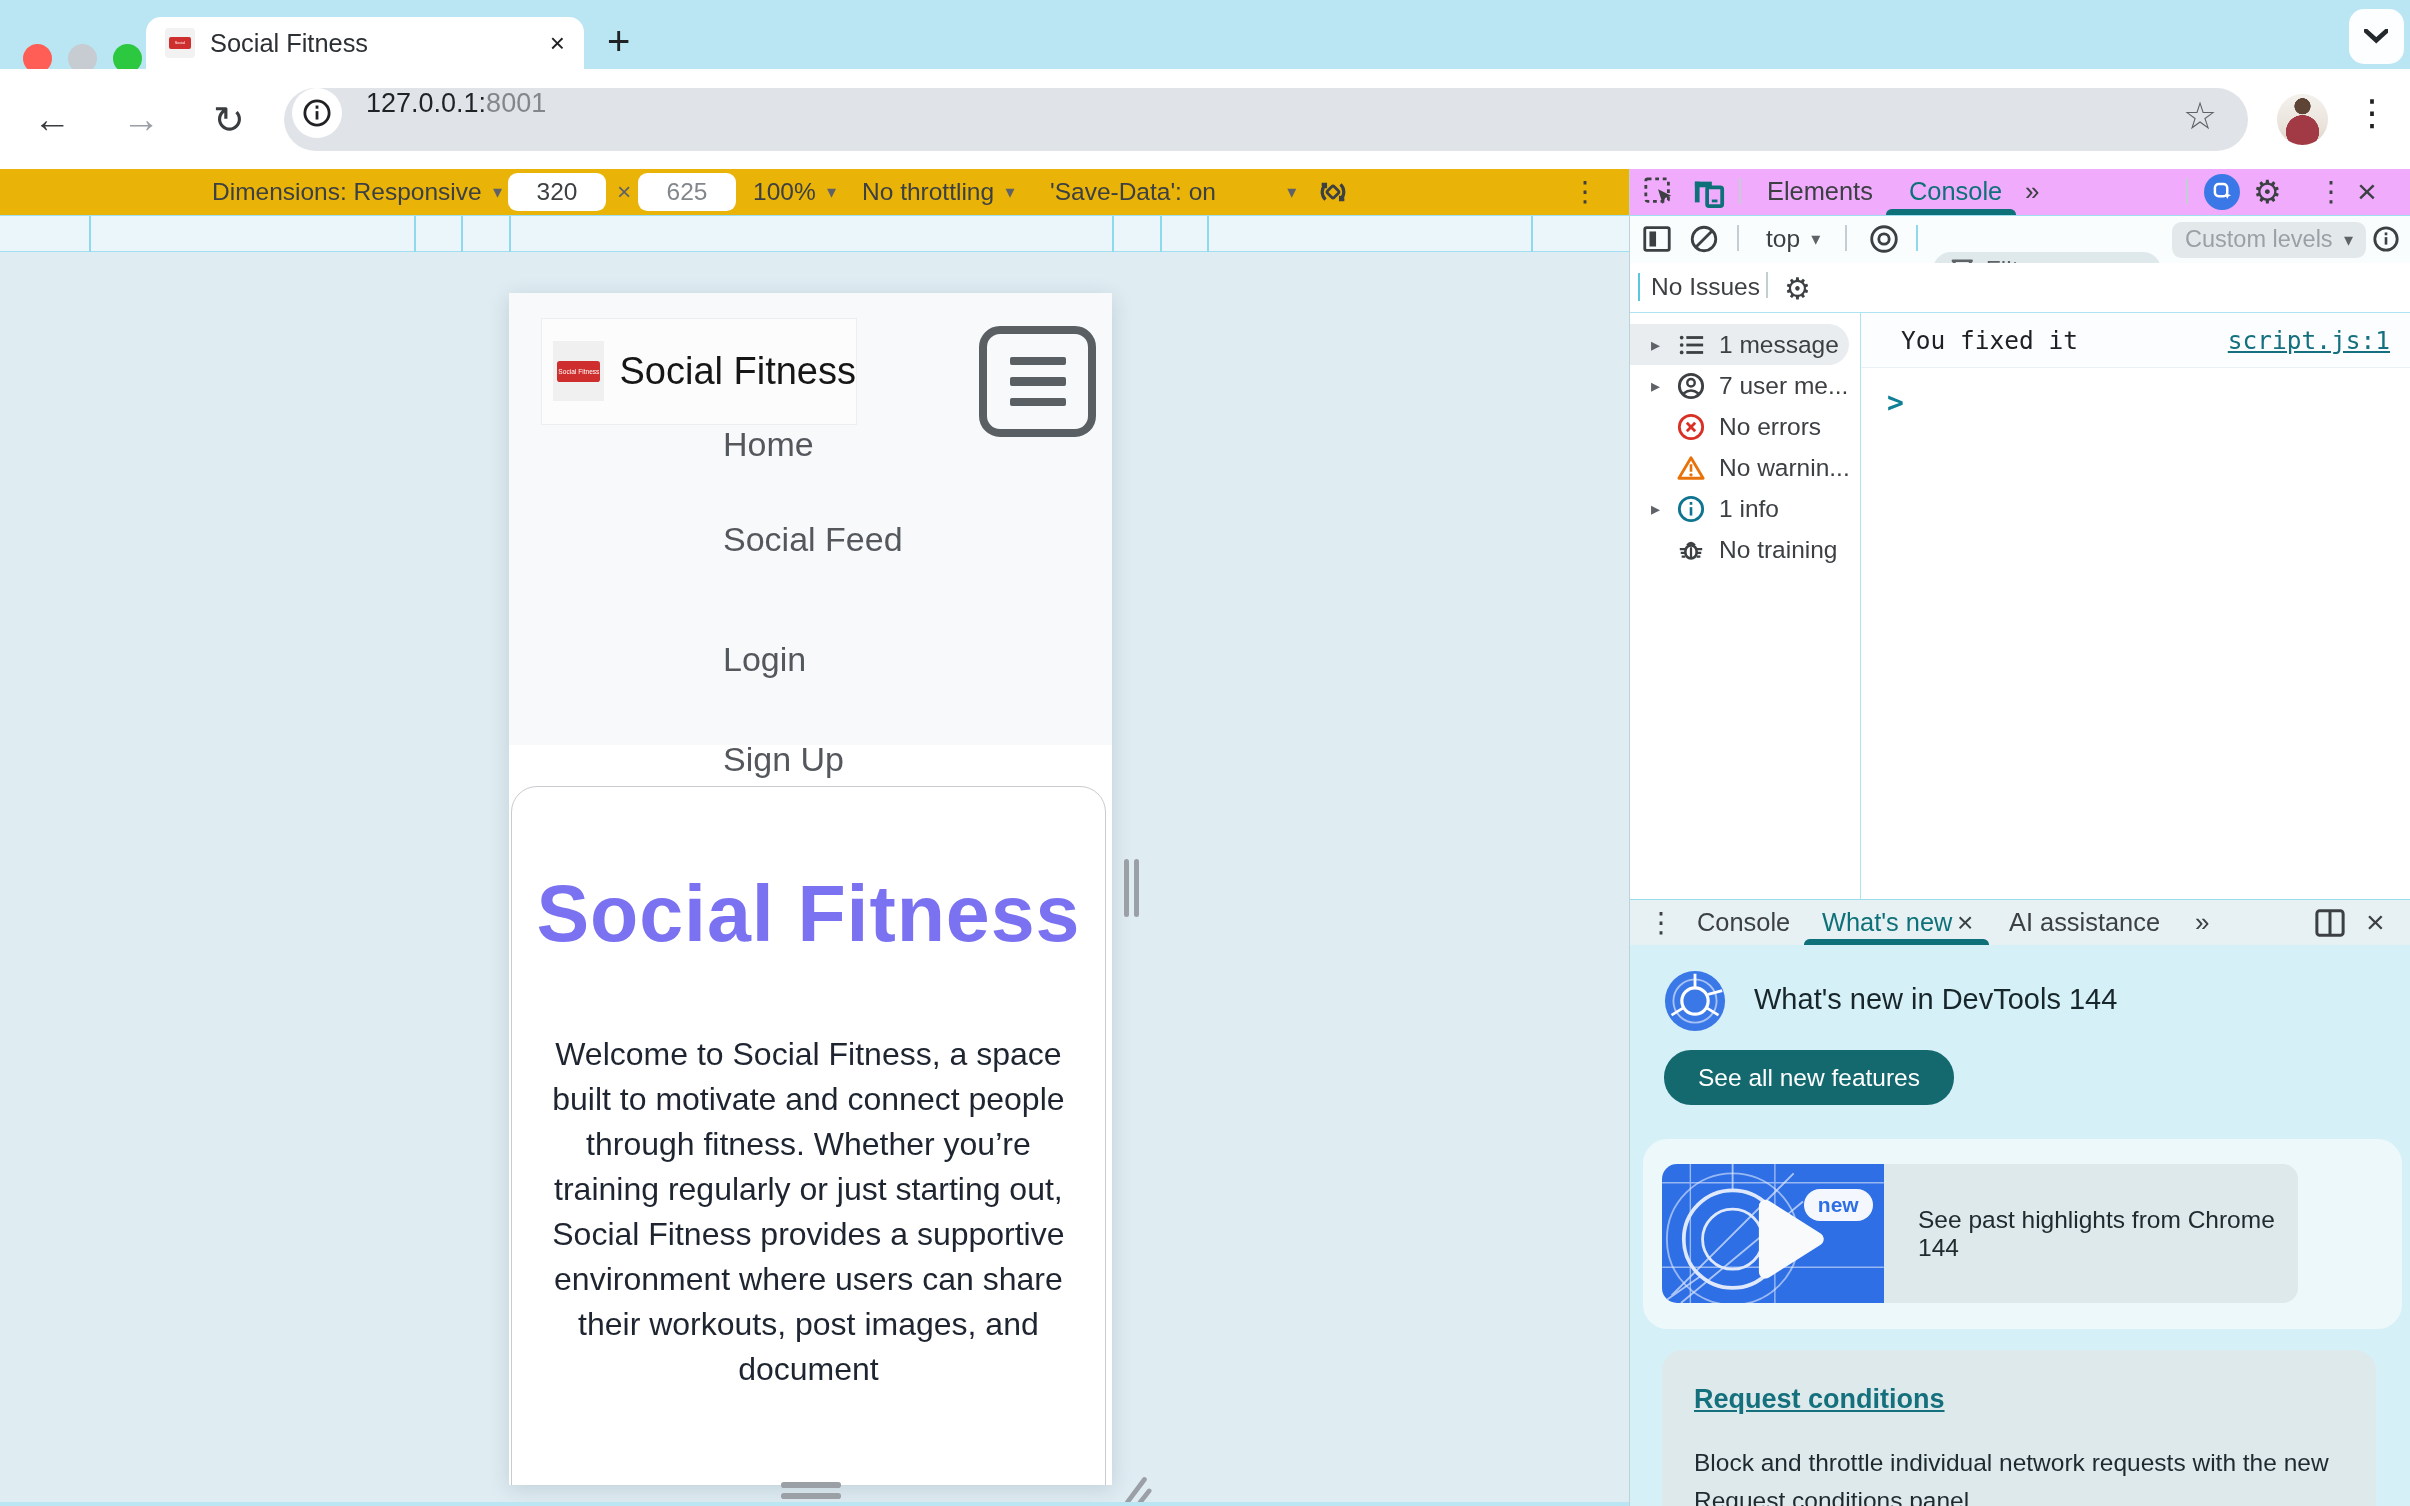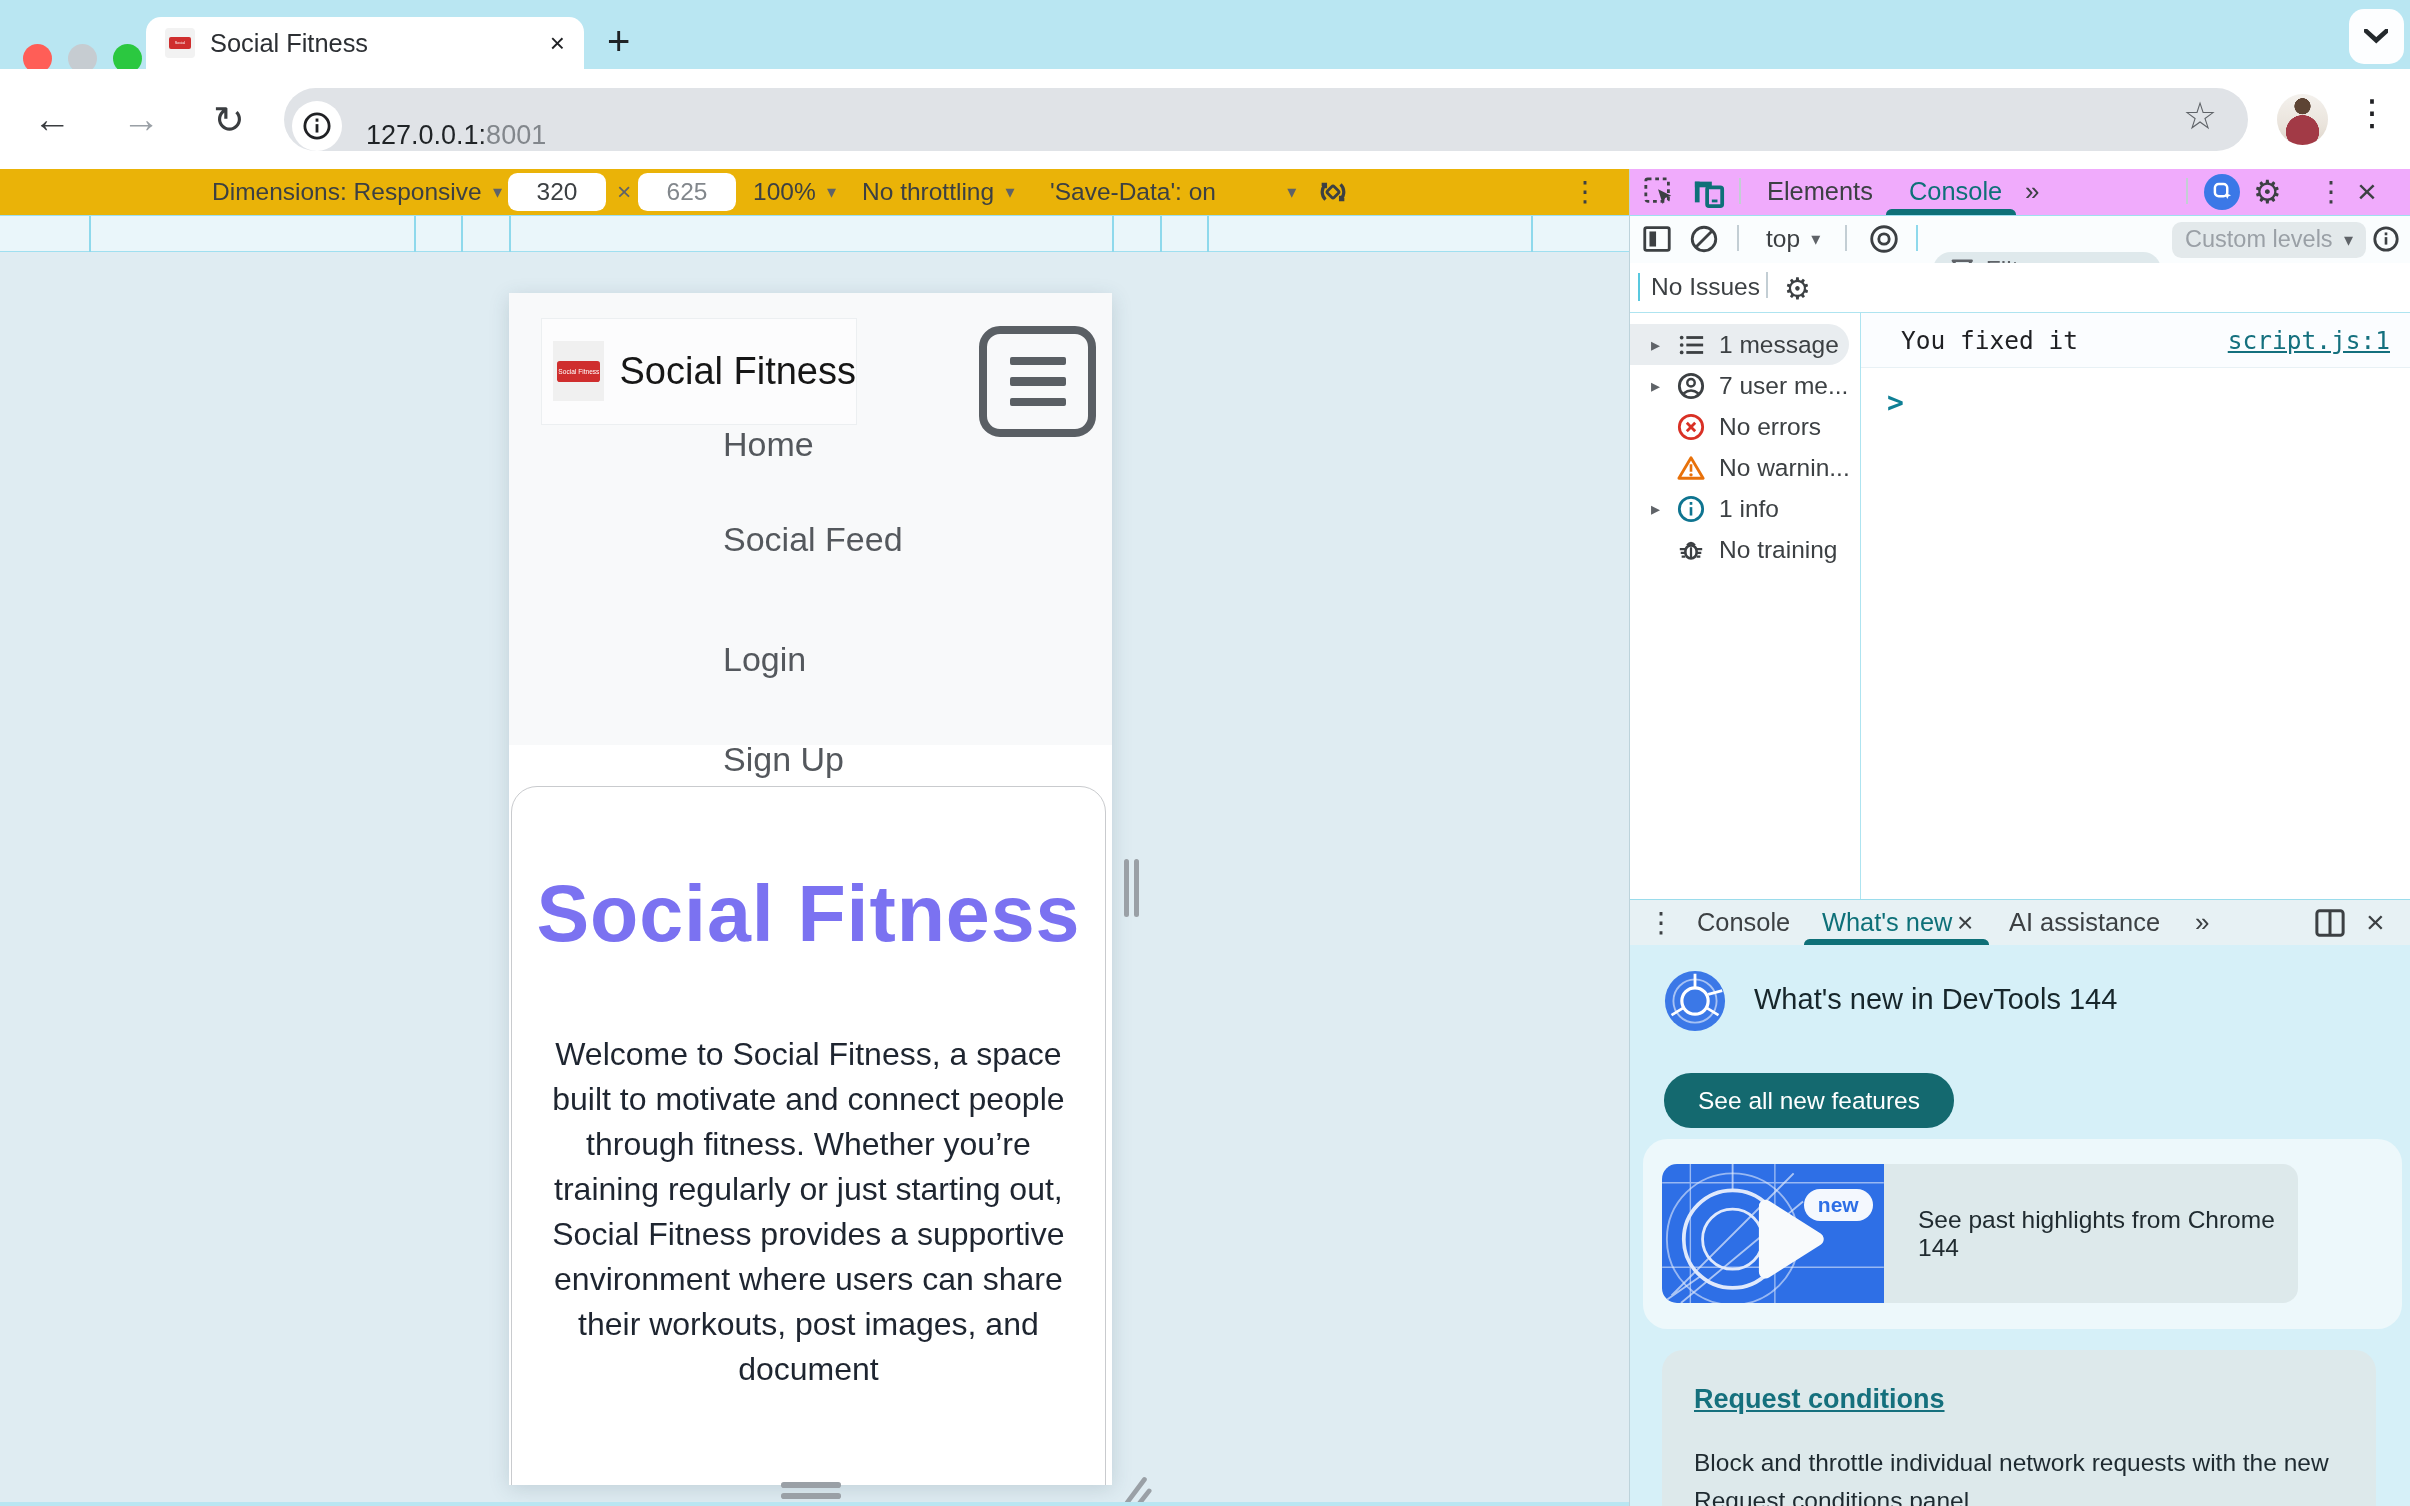--- a/index.html
+++ b/index.html
@@ -18,21 +18,21 @@
   .favicon .mark { width:22.6px; height:12.2px; background:#cf2e2e; border-radius:1.9px; color:#fff; font-size:3.8px; text-align:center; line-height:12.2px; overflow:hidden; }
   .tab-title { margin-left:15px; font-size:25.4px; color:#2c2f33; flex:1; white-space:nowrap; overflow:hidden; }
   .tab-close { font-size:26px; color:#202124; cursor:default; }
   .newtab { position:absolute; left:607px; top:21px; font-size:40px; font-weight:300; color:#1f2326; line-height:40px; }
   .tabsearch { position:absolute; right:7.5px; top:9.4px; width:55px; height:55px; background:#fdfeff; border-radius:15px; display:flex; align-items:center; justify-content:center; }
 
   
   .toolbar { position:absolute; left:0; top:69px; width:2411px; height:101px; background:#fff; }
   .navbtn { position:absolute; top:0; height:101px; display:flex; align-items:center; justify-content:center; font-size:38px; color:#3a3d40; width:66px; }
   .navbtn.fwd { color:#9aa0a6; }
-  .urlpill { position:absolute; left:284px; top:19px; width:1964px; height:63px; background:#e0e3e7; border-radius:32px; display:flex; align-items:flex-end; }
+  .urlpill { position:absolute; left:284px; top:19px; width:1964px; height:63px; background:#e0e3e7; border-radius:32px; display:flex; align-items:flex-start; }
   .infocirc { width:50px; height:50px; margin-left:7.5px; border-radius:50%; background:#fff; display:flex; align-items:center; justify-content:center; }
   .urltext { margin-left:24.5px; font-size:27px; color:#1f2326; }
   .urltext .port { color:#82878c; }
   .starbtn { position:absolute; left:2183px; top:24.5px; font-size:38px; color:#5f6368; }
   .avatar { position:absolute; left:2277px; top:24.5px; width:51px; height:51px; border-radius:50%;
     background: radial-gradient(circle at 50% 24%, #5d4434 17%, rgba(0,0,0,0) 18%),
                 radial-gradient(circle at 50% 74%, #a23a46 36%, rgba(0,0,0,0) 37%),
                 linear-gradient(180deg,#f4f1ed 0%,#eae4dc 60%,#ddd4c9 100%); }
   .menudots { position:absolute; left:2354px; top:22.6px; font-size:36px; color:#202124; letter-spacing:0; }
 
@@ -108,21 +108,21 @@
   .msgtext { margin-left:40px; font-family:"DejaVu Sans Mono", monospace; font-size:24.5px; color:#202124; }
   .msglink { position:absolute; right:21px; font-family:"DejaVu Sans Mono", monospace; font-size:24.5px; color:#14707e; text-decoration:underline; }
   .prompt { position:absolute; left:26px; top:73px; font-family:"DejaVu Sans Mono", monospace; font-size:28px; font-weight:bold; color:#0e7f95; }
 
   
   .drawer { flex:none; height:607px; border-top:1.9px solid #9adcec; display:flex; flex-direction:column; }
   .dt-drawertabs { position:relative; height:45px; background:#e7f1f4; flex:none; }
   .whatsnew { flex:1; position:relative; background:#d6f0f8; overflow:hidden; }
   .wn-logo { position:absolute; left:34px; top:24.5px; }
   .wn-title { position:absolute; left:124px; top:38px; font-size:29px; font-weight:500; color:#17262b; }
-  .wn-btn { position:absolute; left:34px; top:105px; height:55px; padding:0 34px; border-radius:27px; background:#14696f; color:#fff; font-size:24.5px; font-weight:500; display:flex; align-items:center; border:none;margin-top:23px; }
+  .wn-btn { position:absolute; left:34px; top:105px; height:55px; padding:0 34px; border-radius:27px; background:#14696f; color:#fff; font-size:24.5px; font-weight:500; display:flex; align-items:center; border:none; }
   .wn-banner { position:absolute; left:13px; top:194px; width:759px; height:190px; background:#edf8fb; border-radius:24.5px; }
   .wn-thumb { position:absolute; left:19px; top:25.4px; width:222px; height:139px; background:#2e6fe6; border-radius:15px 0 0 15px; overflow:hidden; }
   .wn-badge { position:absolute; right:11.3px; top:24.5px; height:32px; padding:0 14px; background:#f4f8fe; border-radius:16px; color:#2e6fe6; font-size:21px; font-weight:bold; display:flex; align-items:center; }
   .wn-bannertext { position:absolute; left:241px; top:25.4px; width:414px; height:139px; background:#dde9eb; border-radius:0 15px 15px 0; display:flex; align-items:center; }
   .wn-bannertext span { margin-left:34px; font-size:24.5px; color:#202b30; }
   .wn-card { position:absolute; left:32px; top:405px; width:714px; height:226px; background:#dde9eb; border-radius:21px; }
   .wn-cardtitle { position:absolute; left:32px; top:34px; font-size:27px; font-weight:bold; color:#15707d; text-decoration:underline; }
   .wn-carddesc { position:absolute; left:32px; top:94px; width:659px; font-size:24.5px; line-height:38px; color:#1e2a30; }
 </style>
 </head>

